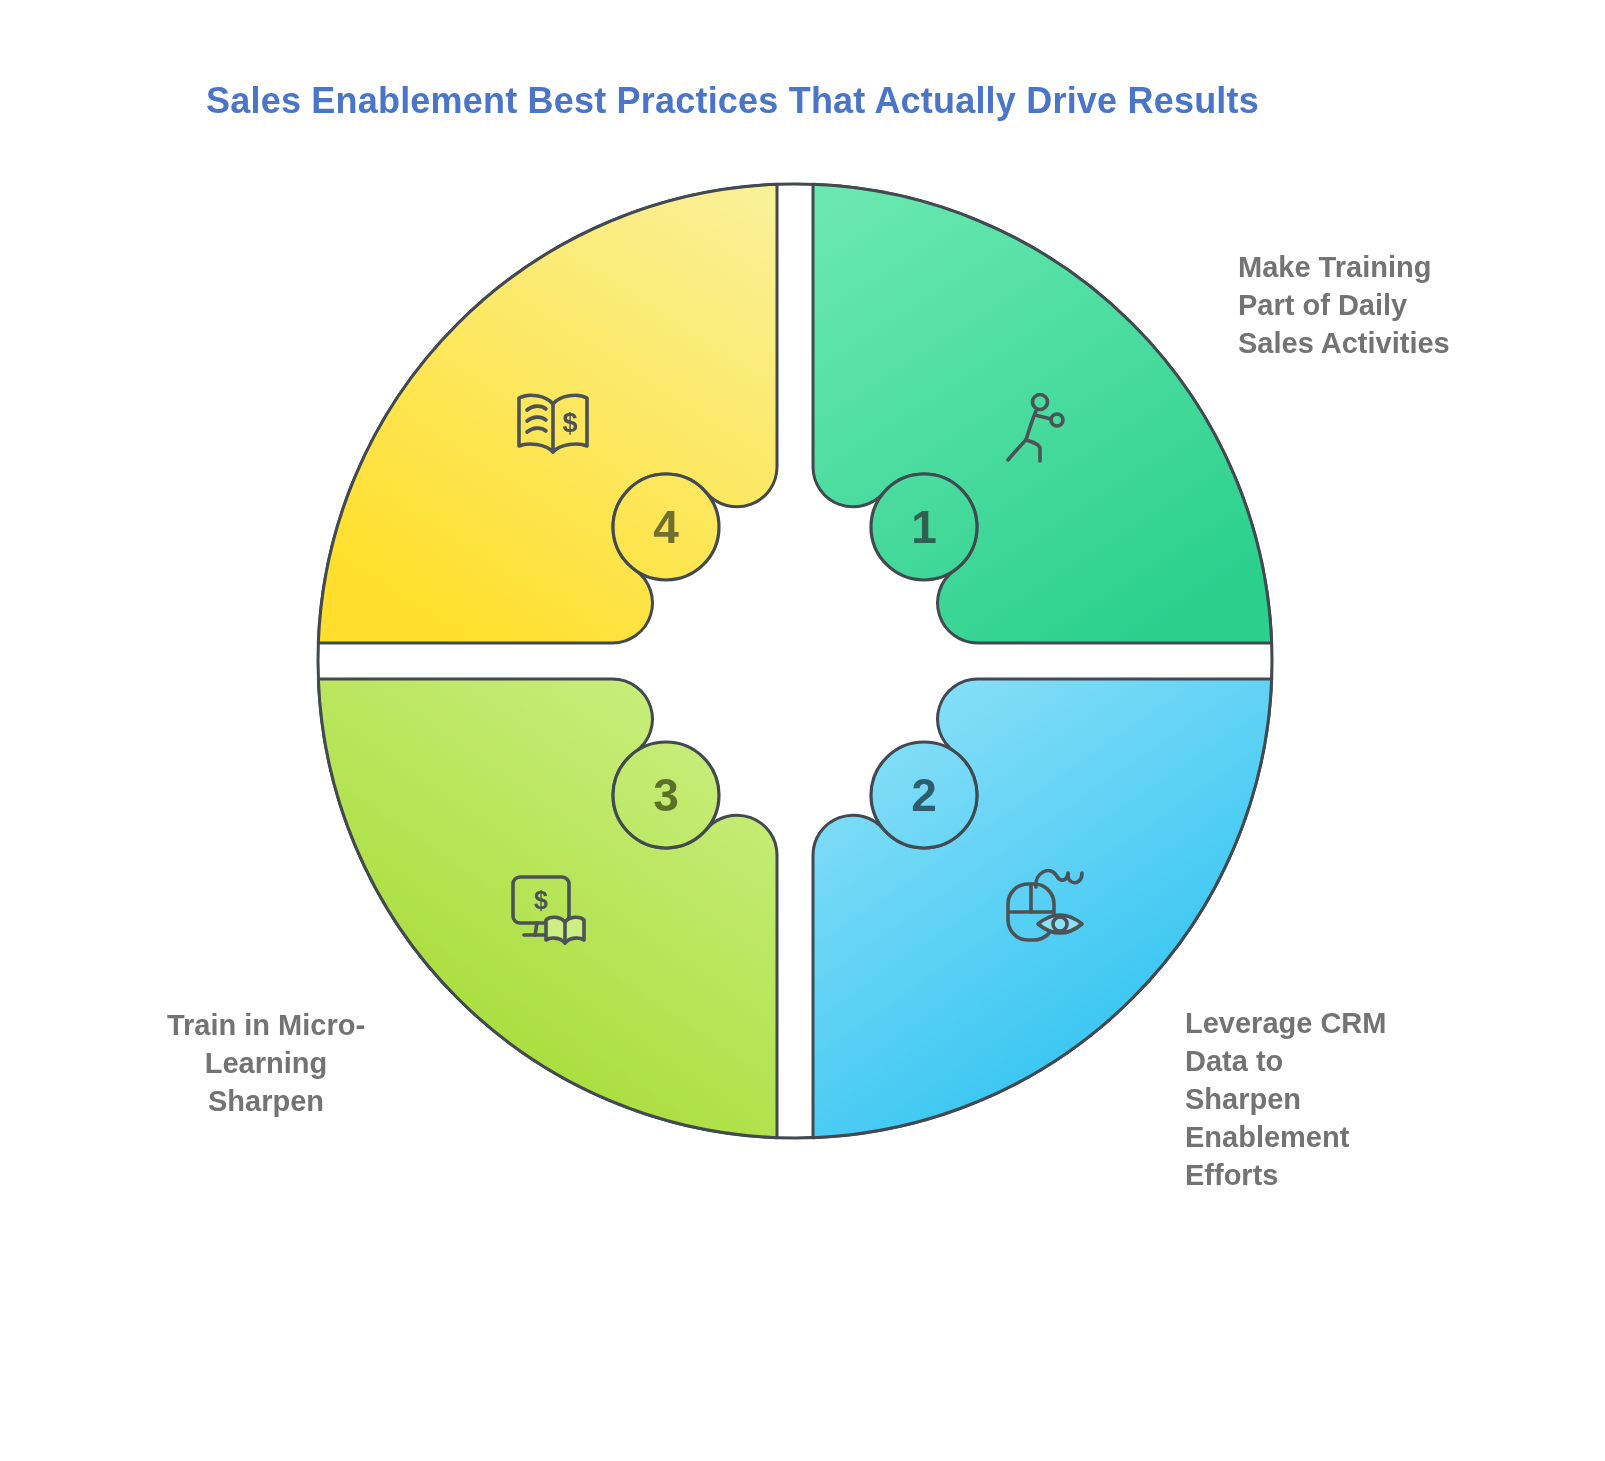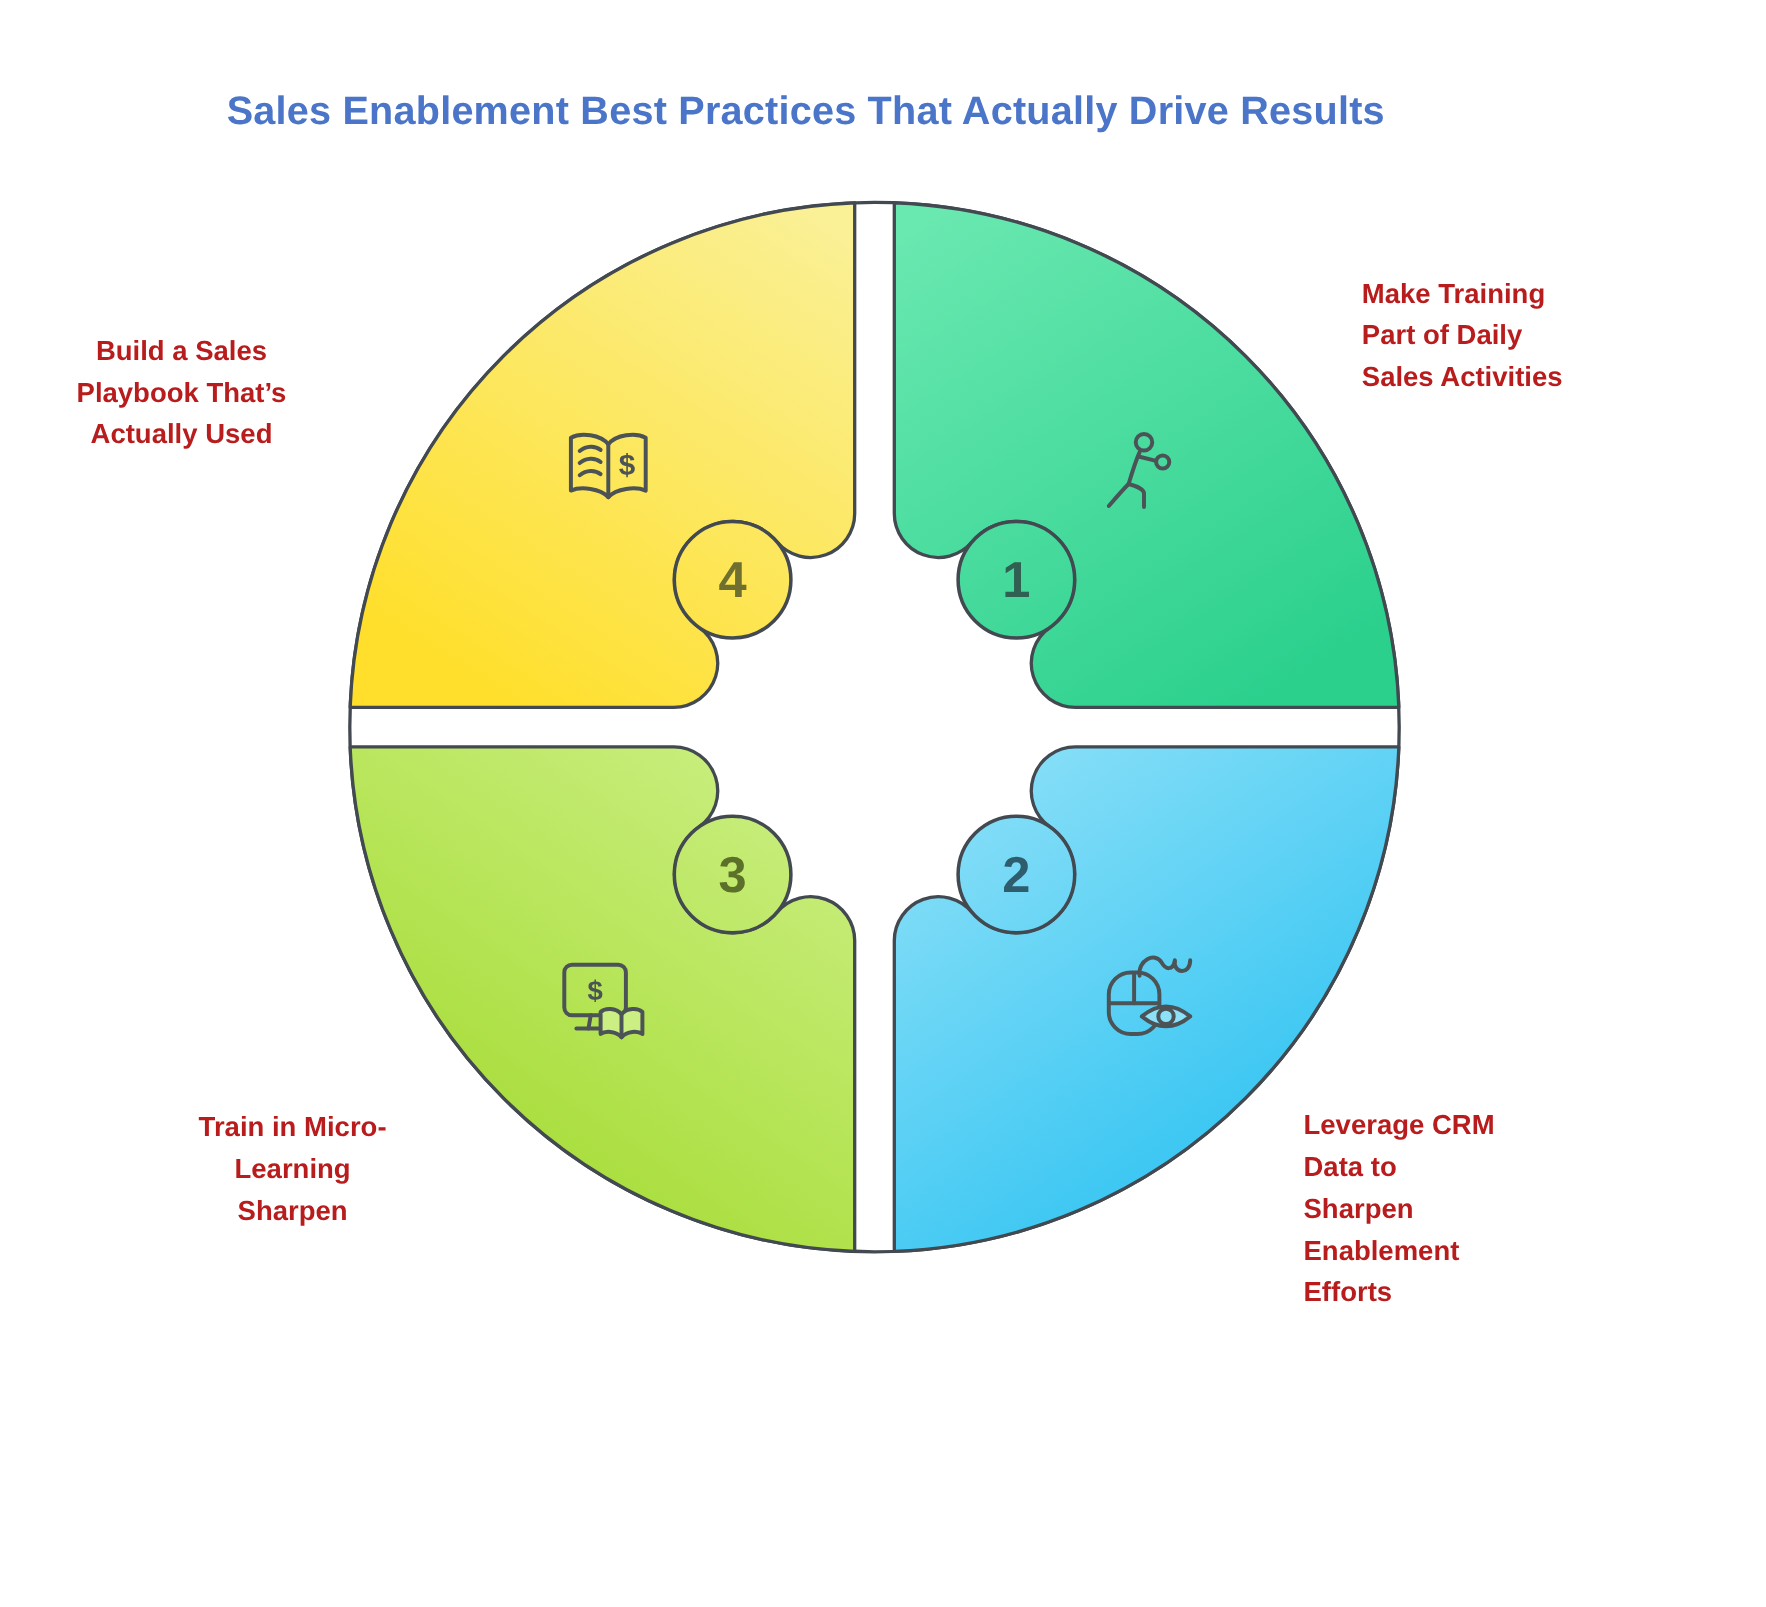--- a/index.html
+++ b/index.html
@@ -5,21 +5,21 @@
   html,body{margin:0;padding:0;background:#ffffff;}
   .stage{
     position:relative;width:1605px;height:1461px;background:#ffffff;overflow:hidden;
     font-family:"Liberation Sans", sans-serif;
   }
   .title{
     position:absolute;top:80px;left:0;width:1465px;text-align:center;
     font-size:36px;font-weight:700;color:#4A75C8;margin:0;letter-spacing:0.2px;
   }
   .qlabel{
-    position:absolute;font-size:25px;font-weight:700;color:#b91c1c;
+    position:absolute;font-size:29px;font-weight:700;color:#737373;
     line-height:38px;white-space:pre-line;
   }
   .qlabel.tl{left:35px;top:300px;width:260px;text-align:center;}
   .qlabel.tr{left:1238px;top:248px;width:280px;text-align:left;}
   .qlabel.bl{left:136px;top:1006px;width:260px;text-align:center;}
   .qlabel.br{left:1185px;top:1004px;width:260px;text-align:left;}
   .badge-num{
     font-size:46px;font-weight:700;
     font-family:"Liberation Sans", sans-serif;
   }
@@ -27,23 +27,20 @@
     font-weight:700;font-family:"Liberation Sans", sans-serif;fill:#4C5357;
   }
 </style>
 </head>
 <body>
 
 <div class="stage">
 
   <h1 class="title">Sales Enablement Best Practices That Actually Drive Results</h1>
 
-  <div class="qlabel tl">Build a Sales
-Playbook That’s
-Actually Used</div>
   <div class="qlabel tr">Make Training
 Part of Daily
 Sales Activities</div>
   <div class="qlabel bl">Train in Micro-
 Learning
 Sharpen</div>
   <div class="qlabel br">Leverage CRM
 Data to
 Sharpen
 Enablement

